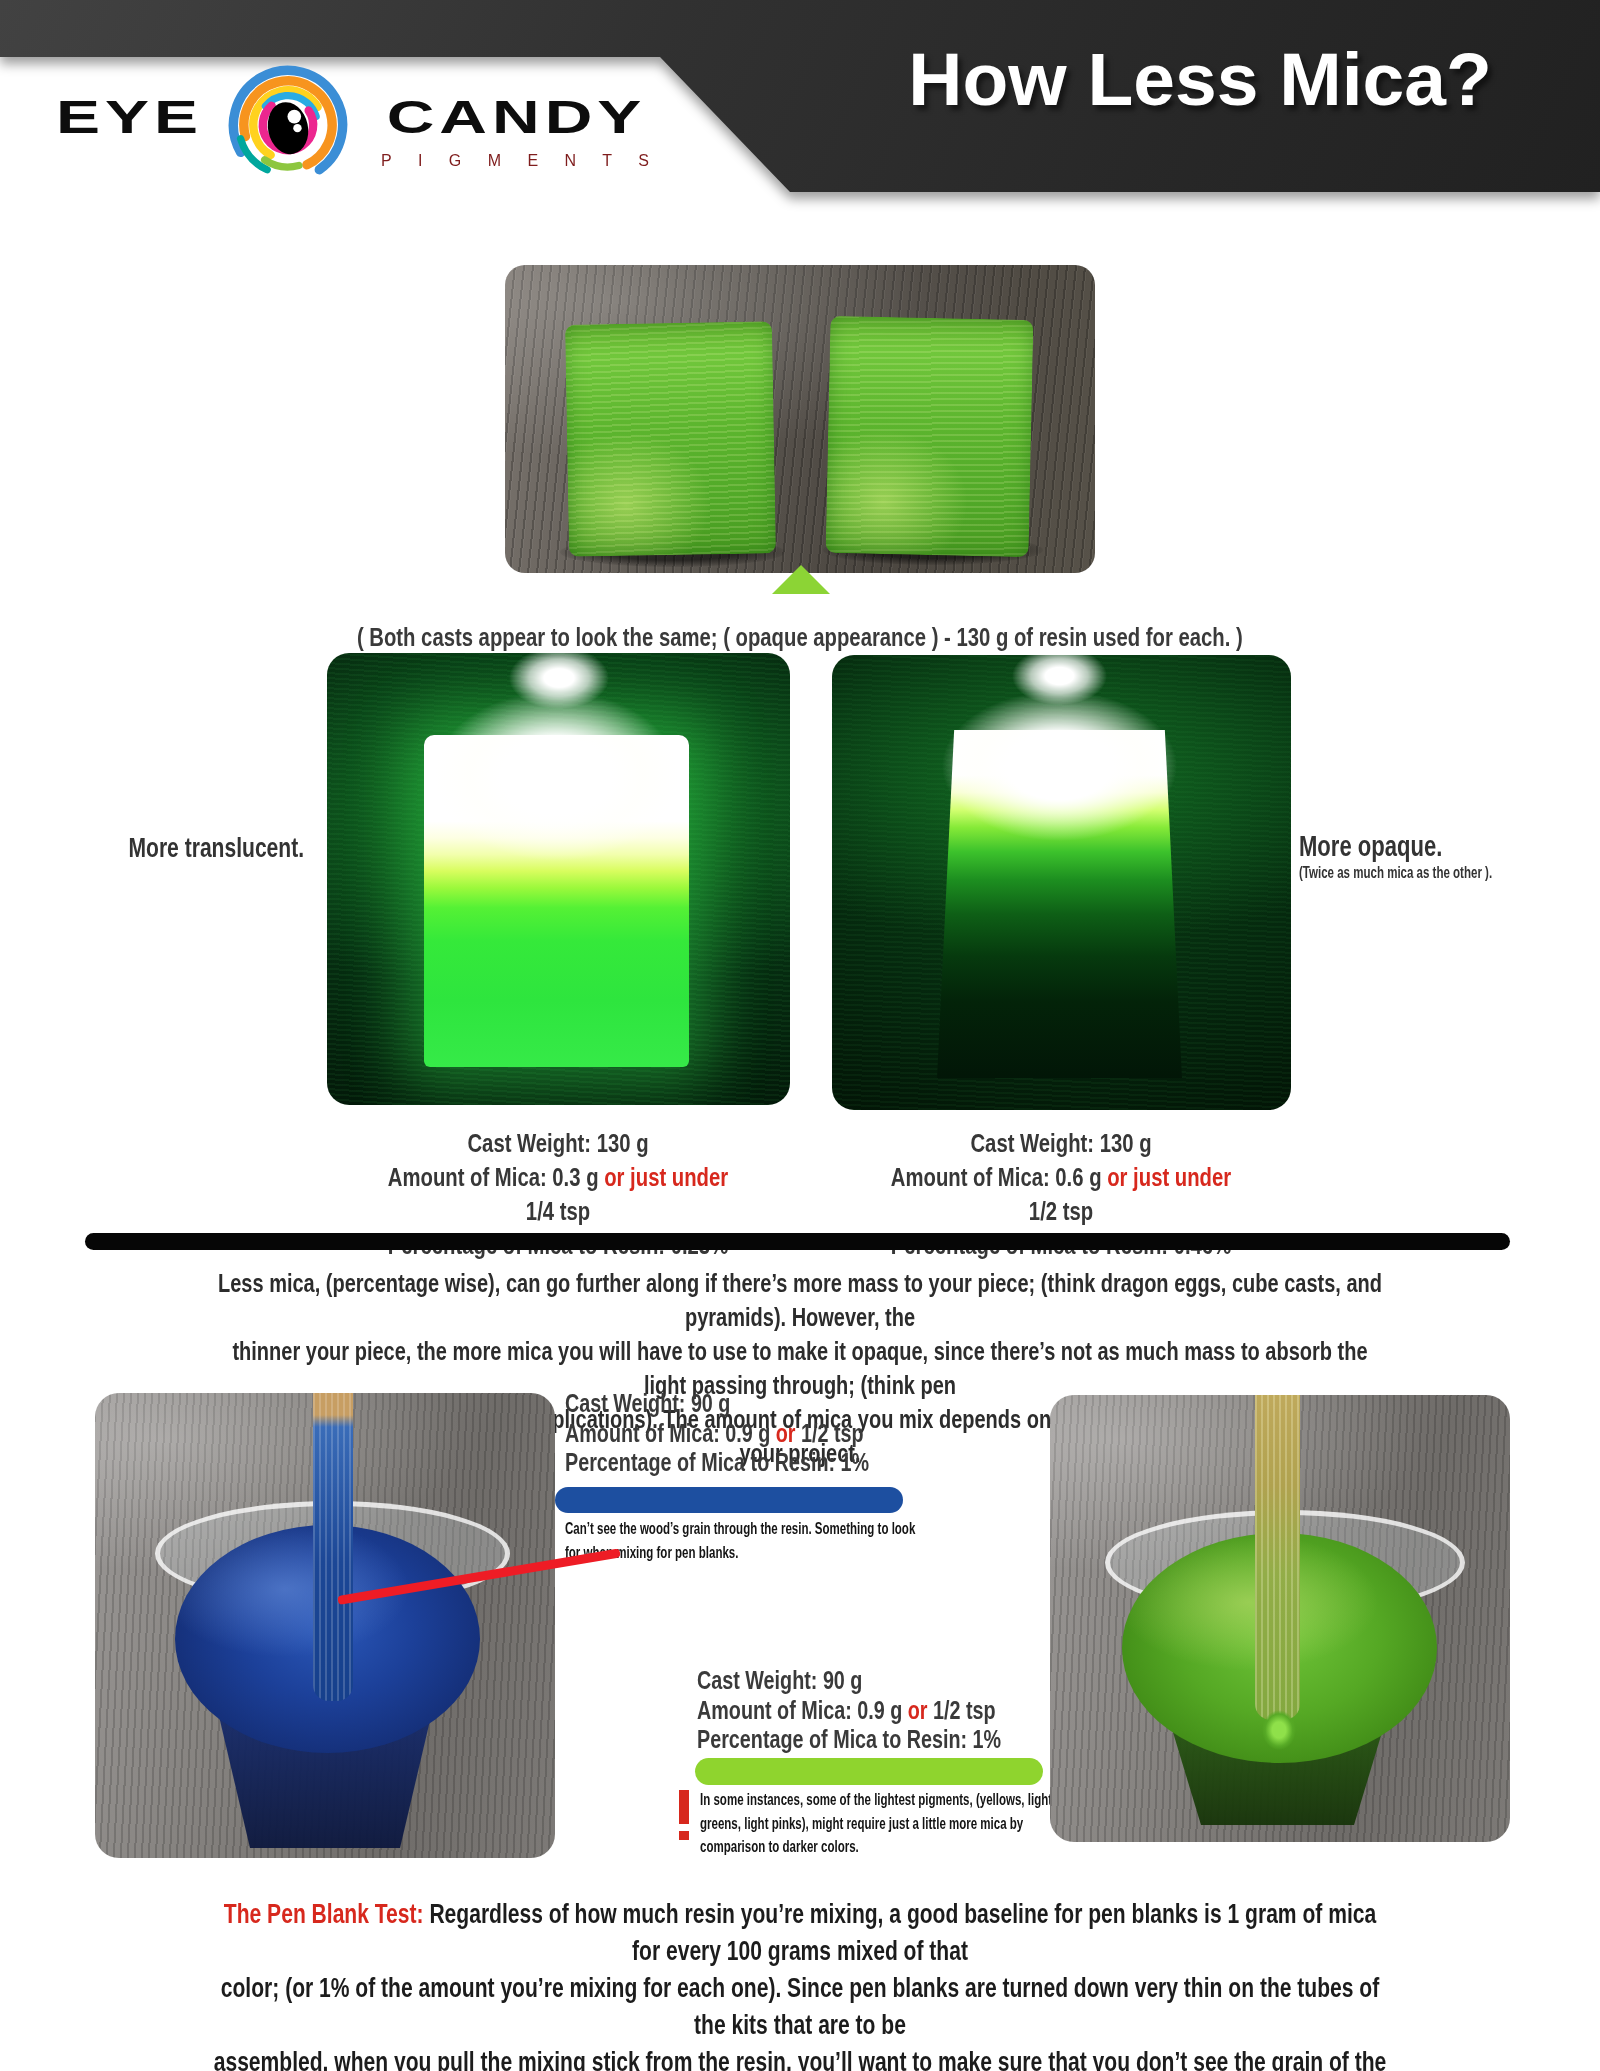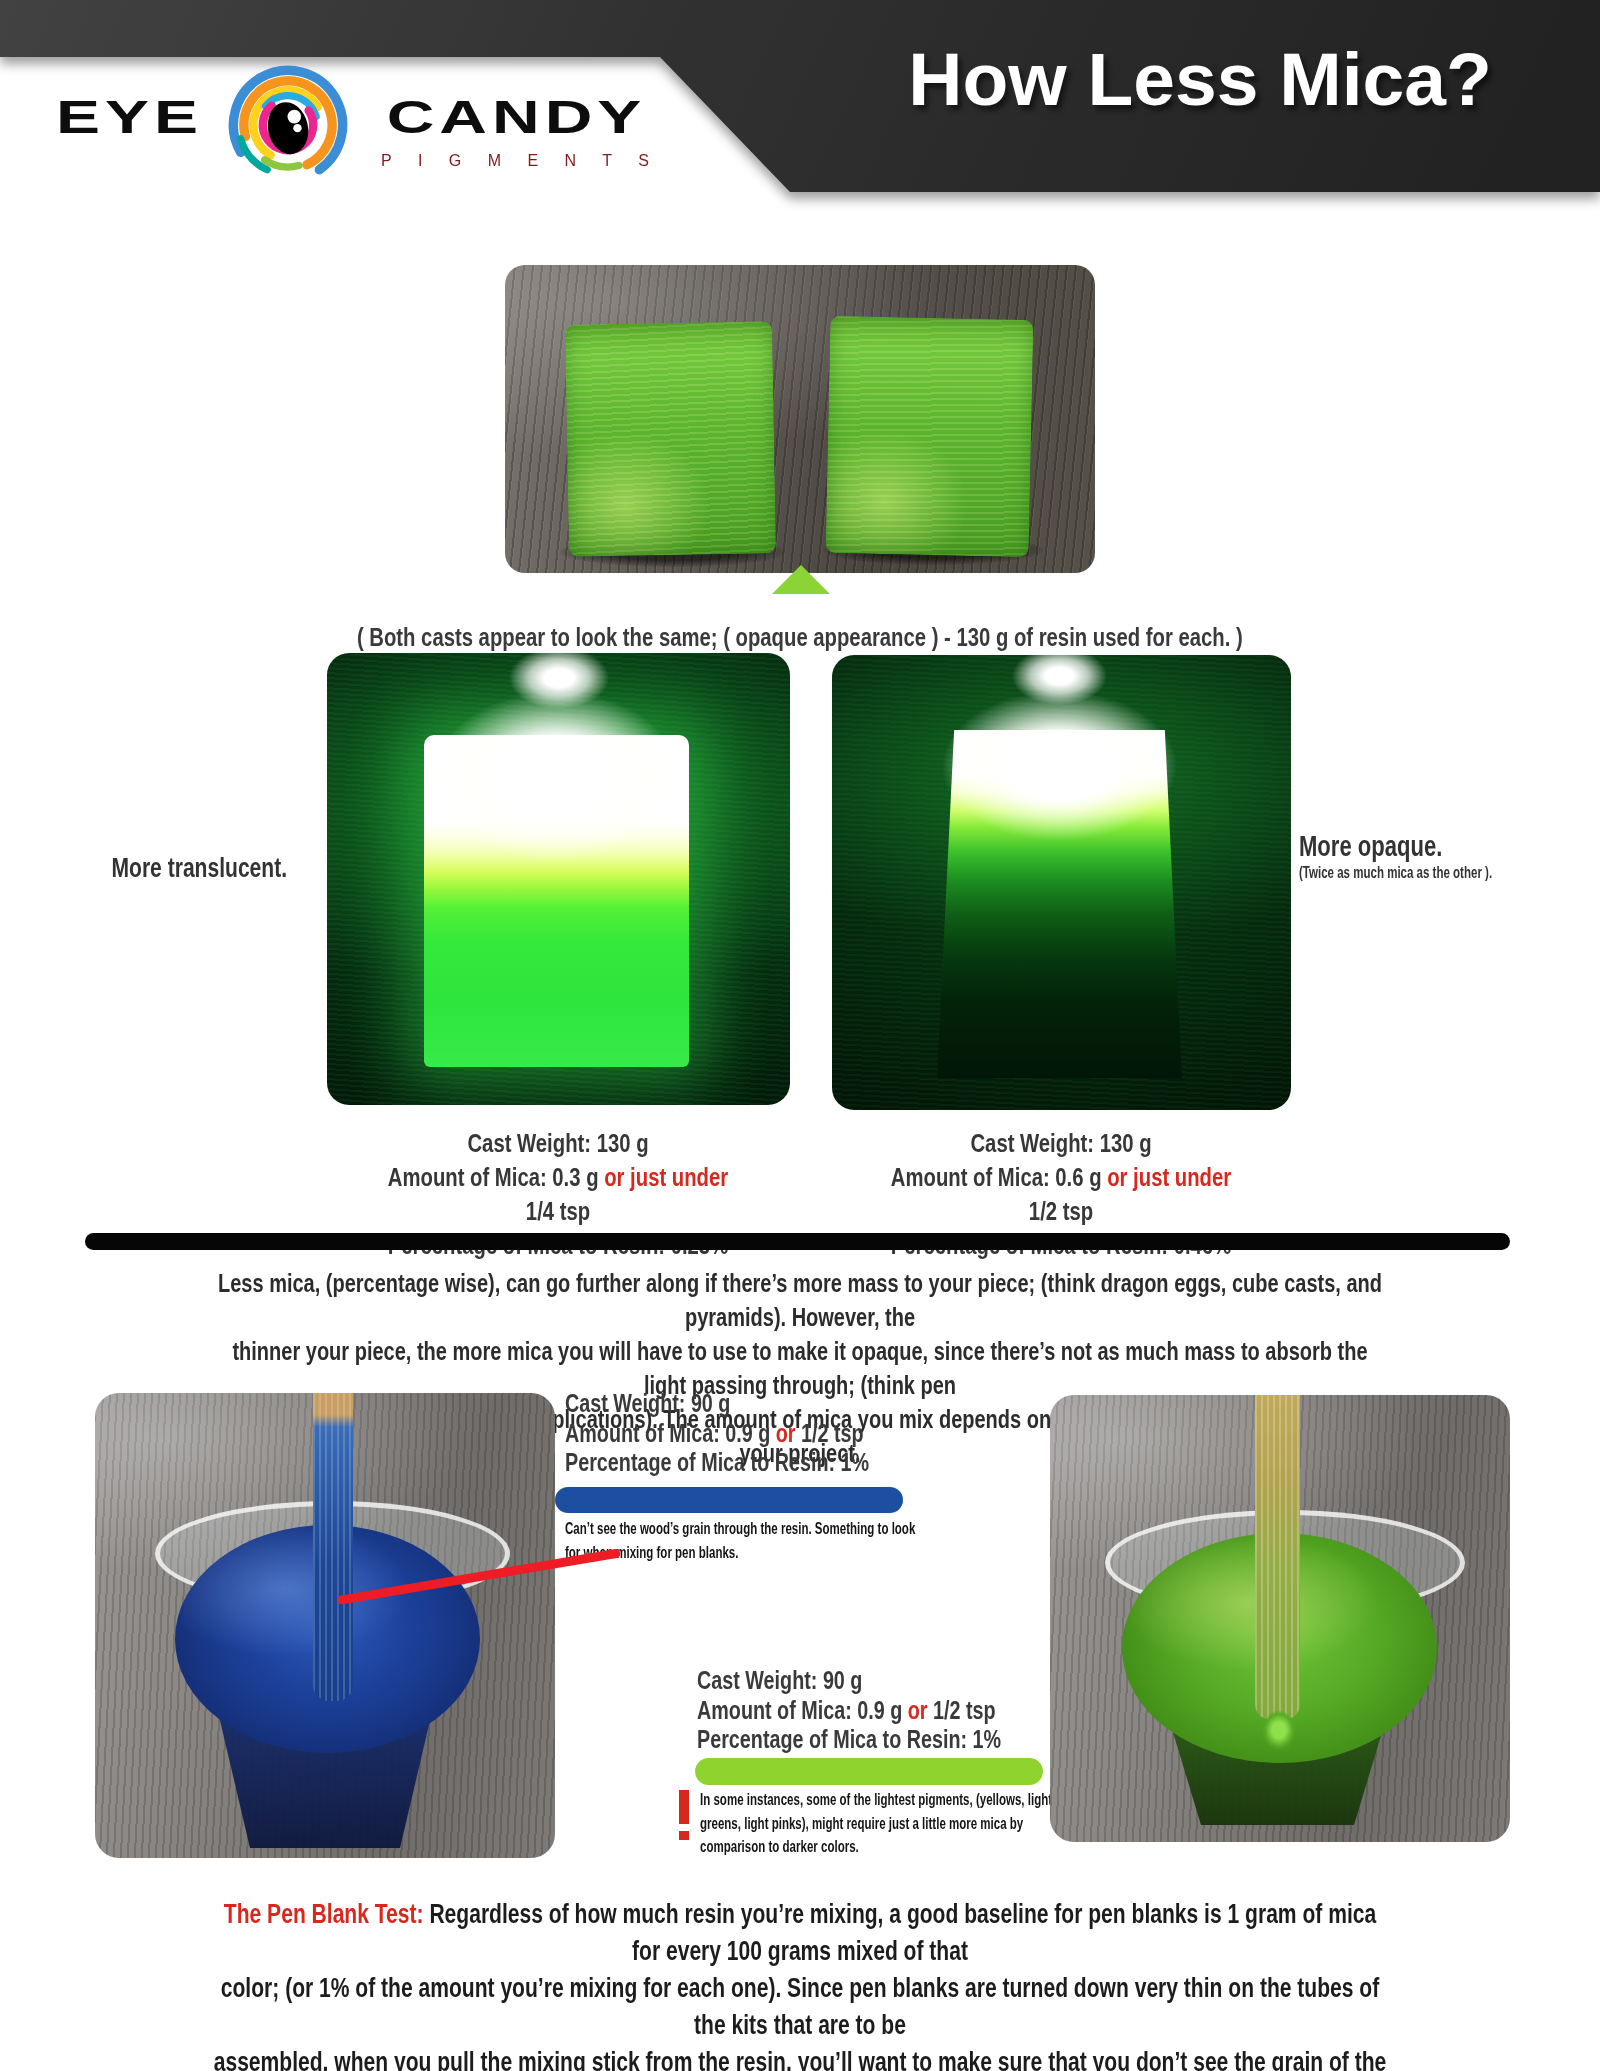--- a/index.html
+++ b/index.html
@@ -66,22 +66,22 @@
       box-shadow:0 0 60px 22px rgba(60,255,90,0.33);}
   .bl-cube-right{position:absolute;left:105px;top:75px;width:245px;height:348px;
       clip-path:polygon(7% 0,93% 0,100% 100%,0 100%);
       background:linear-gradient(180deg,#ffffff 0%,#ffffff 13%,#f8ffd0 18%,#d2ff70 23%,#86ea38 28%,#3cc22c 35%,#1d8f20 43%,#0e5f16 53%,#063a0e 65%,#032309 78%,#021607 100%);
       box-shadow:0 0 70px 25px rgba(40,220,70,0.25);}
   .bloom{position:absolute;border-radius:50%;
       background:radial-gradient(closest-side, rgba(255,255,255,1) 45%, rgba(255,255,250,0.55) 70%, transparent 100%);}
   .bloom-src{position:absolute;border-radius:50%;
       background:radial-gradient(closest-side, #ffffff 30%, rgba(255,255,255,0.7) 60%, transparent 100%);}
 
-  .label-translucent{position:absolute;left:62px;top:833px;width:260px;text-align:left;
-      font-size:27px;font-weight:bold;color:#333333;margin-top:20px;}
+  .label-translucent{position:absolute;left:62px;top:833px;width:260px;text-align:center;
+      font-size:27px;font-weight:bold;color:#333333;}
   .label-opaque{position:absolute;left:1299px;top:830px;width:300px;text-align:left;}
   .label-opaque .main{font-size:29px;font-weight:bold;color:#333333;}
   .label-opaque .sub{font-size:16px;font-weight:bold;color:#333333;margin-top:1px;}
 
   .bl-caption{position:absolute;width:460px;text-align:center;
       font-size:26px;font-weight:bold;color:#373737;line-height:34px;}
   .bl-caption.left{left:328px;top:1126px;}
   .bl-caption.right{left:831px;top:1126px;}
   .red{color:#d7281d;}
 

